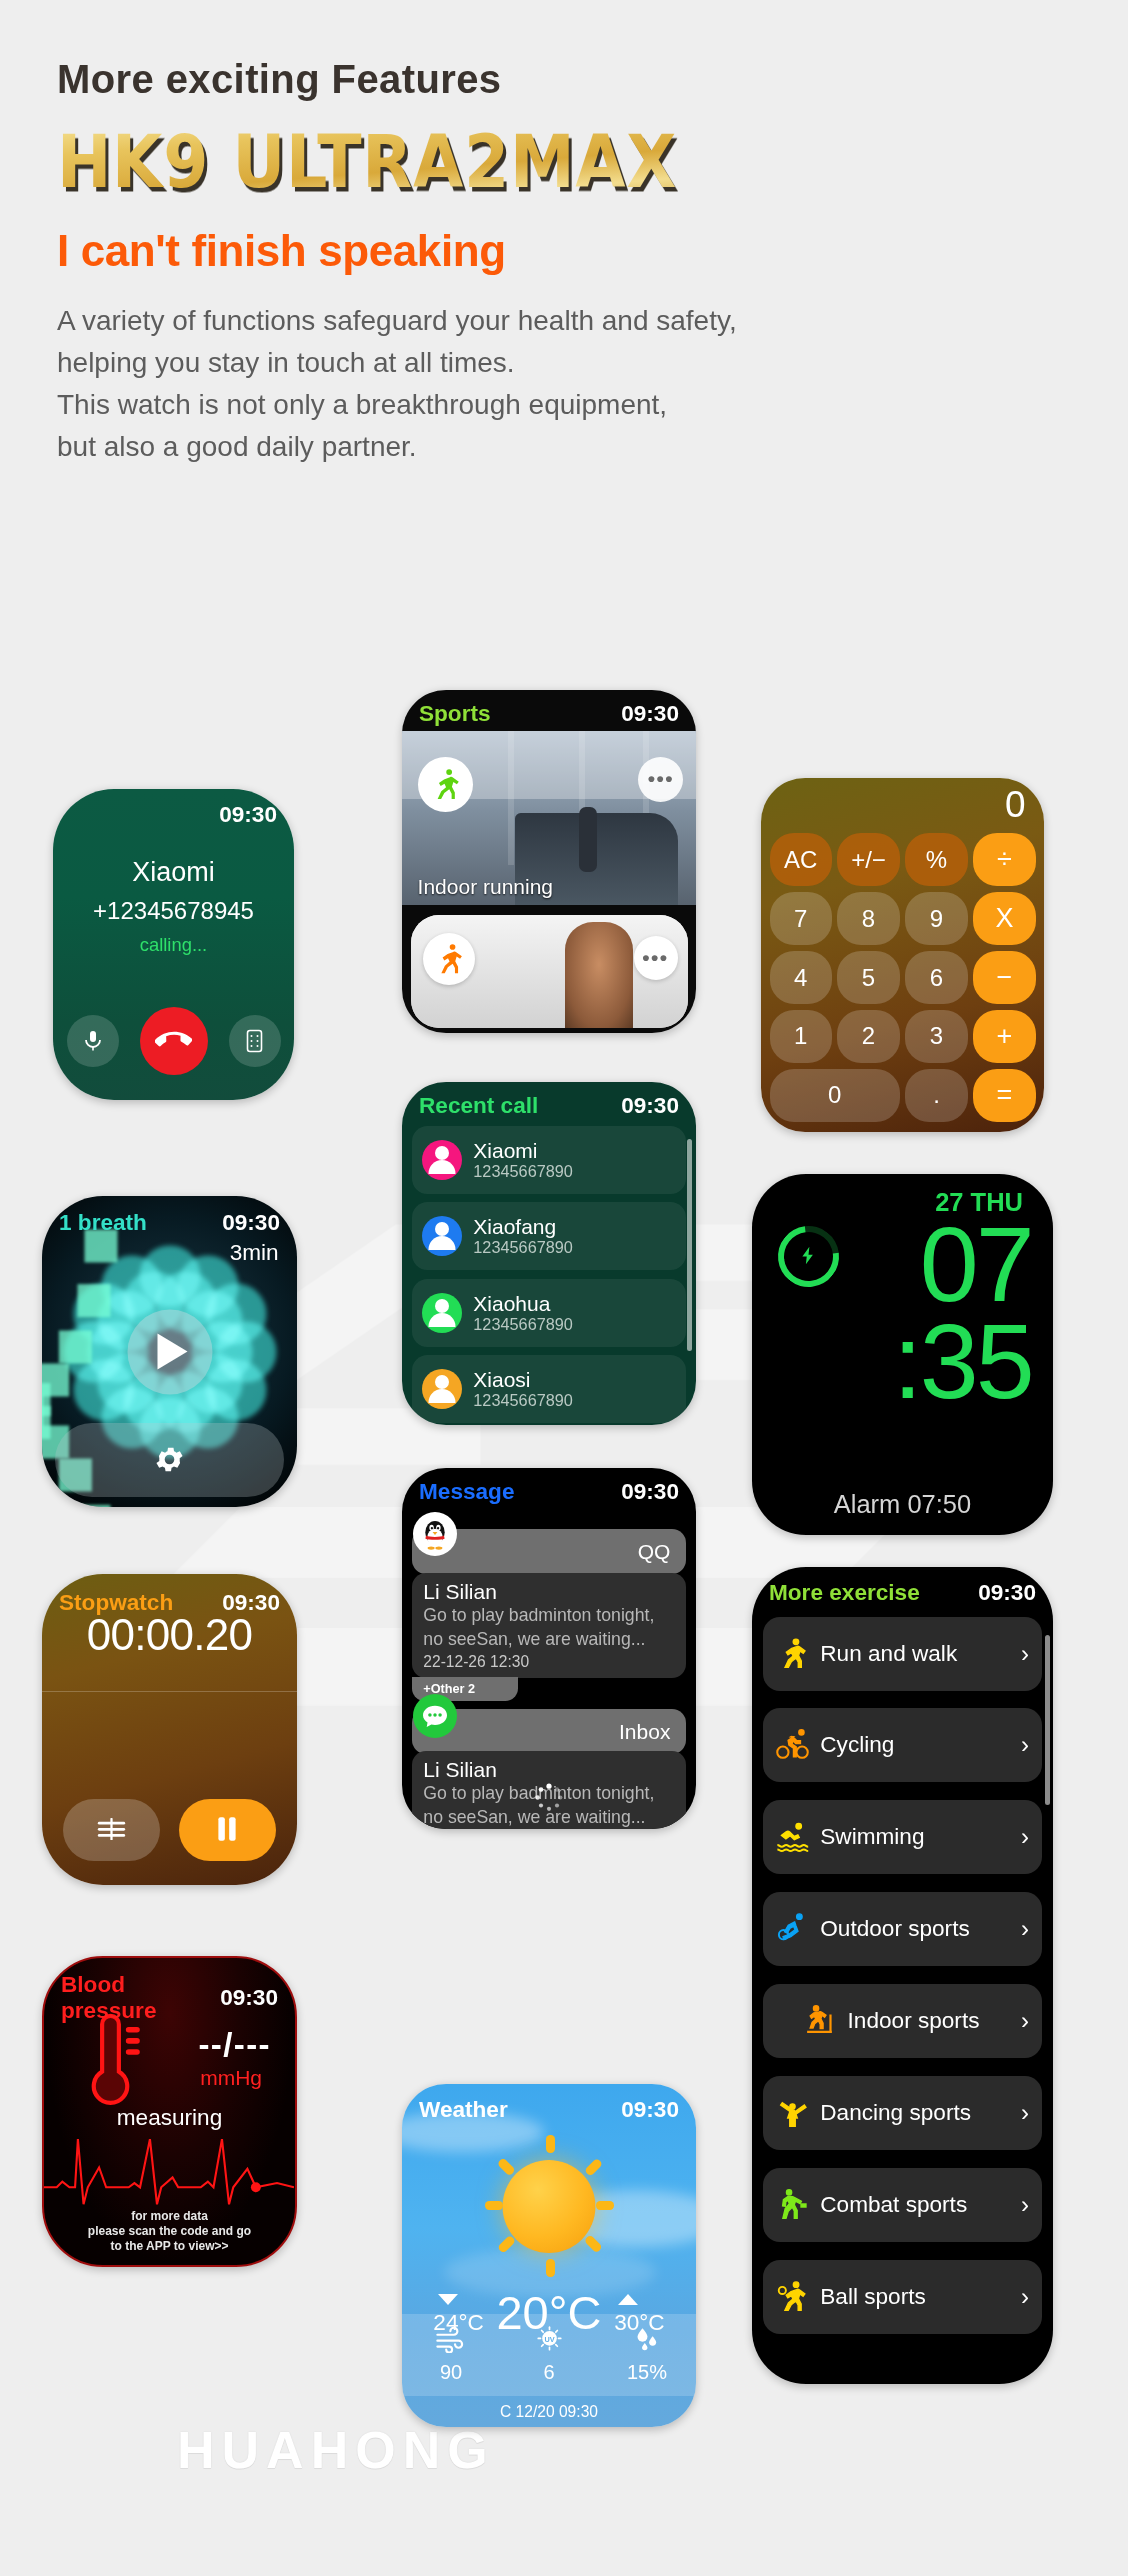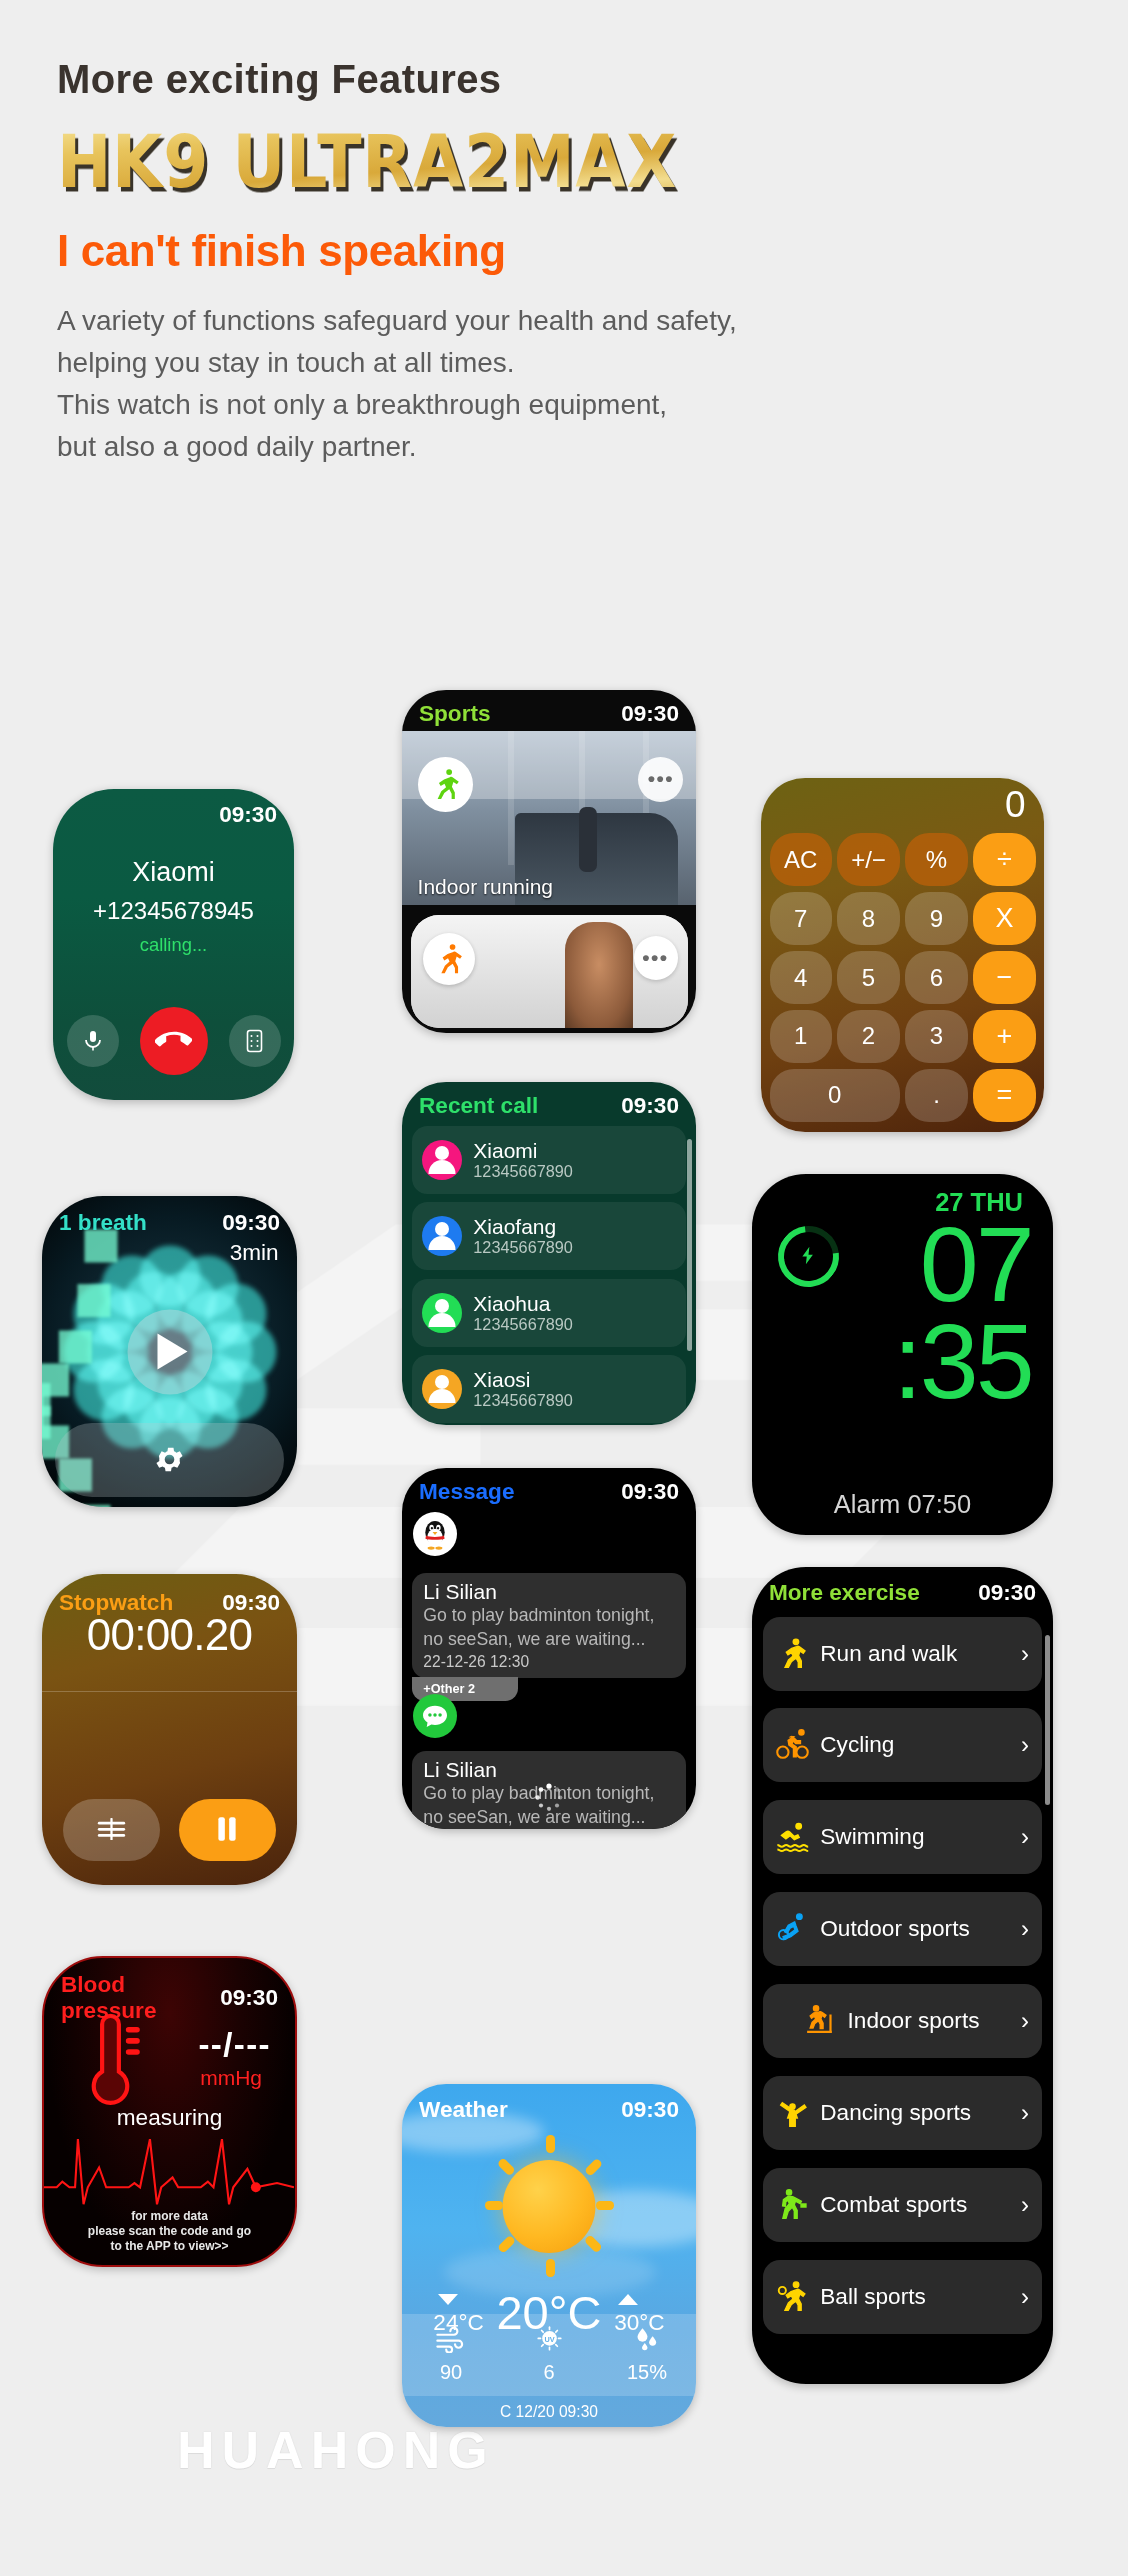--- a/index.html
+++ b/index.html
@@ -549,36 +549,38 @@
       <ellipse cx="11.5" cy="10" rx="2.3" ry="3" fill="#fff"></ellipse>
       <ellipse cx="18.5" cy="10" rx="2.3" ry="3" fill="#fff"></ellipse>
       <circle cx="11.8" cy="10.6" r="1.2" fill="#111"></circle>
         <circle cx="18.2" cy="10.6" r="1.2" fill="#111"></circle>
       <path d="M12.5 14.5h5l-2.5 3z" fill="#f5a623"></path>
       <path d="M6 18c3 2 15 2 18 0l1 3c-3 2-17 2-20 0z" fill="#e02020"></path>
       <ellipse cx="11" cy="31" rx="3.6" ry="1.6" fill="#f5a623"></ellipse>
       <ellipse cx="19" cy="31" rx="3.6" ry="1.6" fill="#f5a623"></ellipse>
     </svg>
   </div>
+  <div class="msgapp" style="top:61px;">QQ</div>
   <div class="msgbody" style="top:105px;">
     <div class="msg-from">Li Silian</div>
     <div class="msg-txt">Go to play badminton tonight,</div>
     <div class="msg-txt">no seeSan, we are waiting...</div>
     <div class="msg-time">22-12-26  12:30</div>
   </div>
   <div class="other" style="top:209px;">+Other 2</div>
 
   <div class="qq" style="left:11.3px;top:226px;background:#22c93c;">
     <svg width="28" height="24" viewBox="0 0 30 26">
       <path d="M15 2C7.8 2 2 6.6 2 12.2c0 3.2 1.9 6 4.9 7.9L6 25l5.1-2.7c1.2.3 2.5.4 3.9.4 7.2 0 13-4.6 13-10.5S22.2 2 15 2z" fill="#fff"></path>
       <circle cx="9.5" cy="12" r="1.9" fill="#22c93c"></circle>
       <circle cx="15" cy="12" r="1.9" fill="#22c93c"></circle>
       <circle cx="20.5" cy="12" r="1.9" fill="#22c93c"></circle>
     </svg>
   </div>
+  <div class="msgapp" style="top:241px;">Inbox</div>
   <div class="msgbody" style="top:283px;">
     <div class="msg-from">Li Silian</div>
     <div class="msg-txt">Go to play badminton tonight,</div>
     <div class="msg-txt">no seeSan, we are waiting...</div>
 
   </div>
 
   <div class="spinner">
     <svg width="31" height="31" viewBox="0 0 24 24" fill="#fff">
       <circle cx="12" cy="3.2" r="2.0" opacity="1"></circle>

